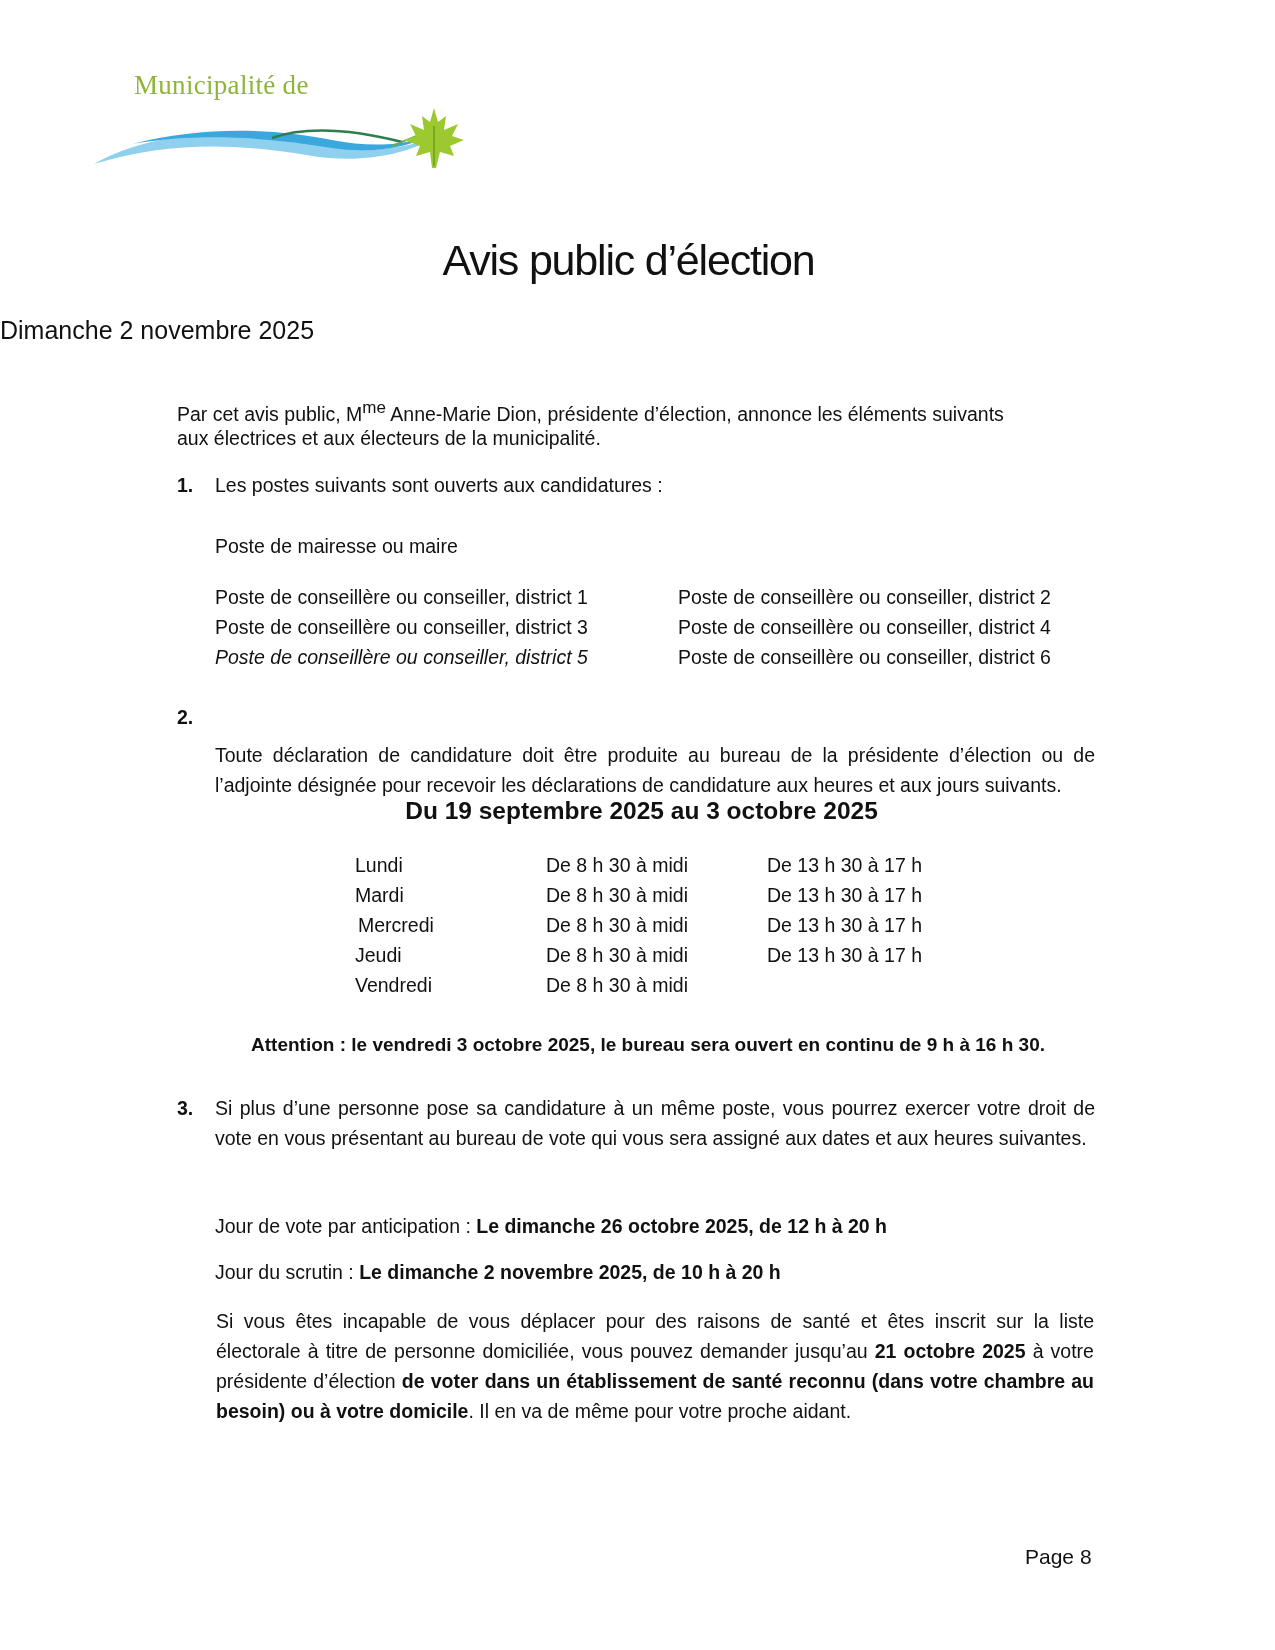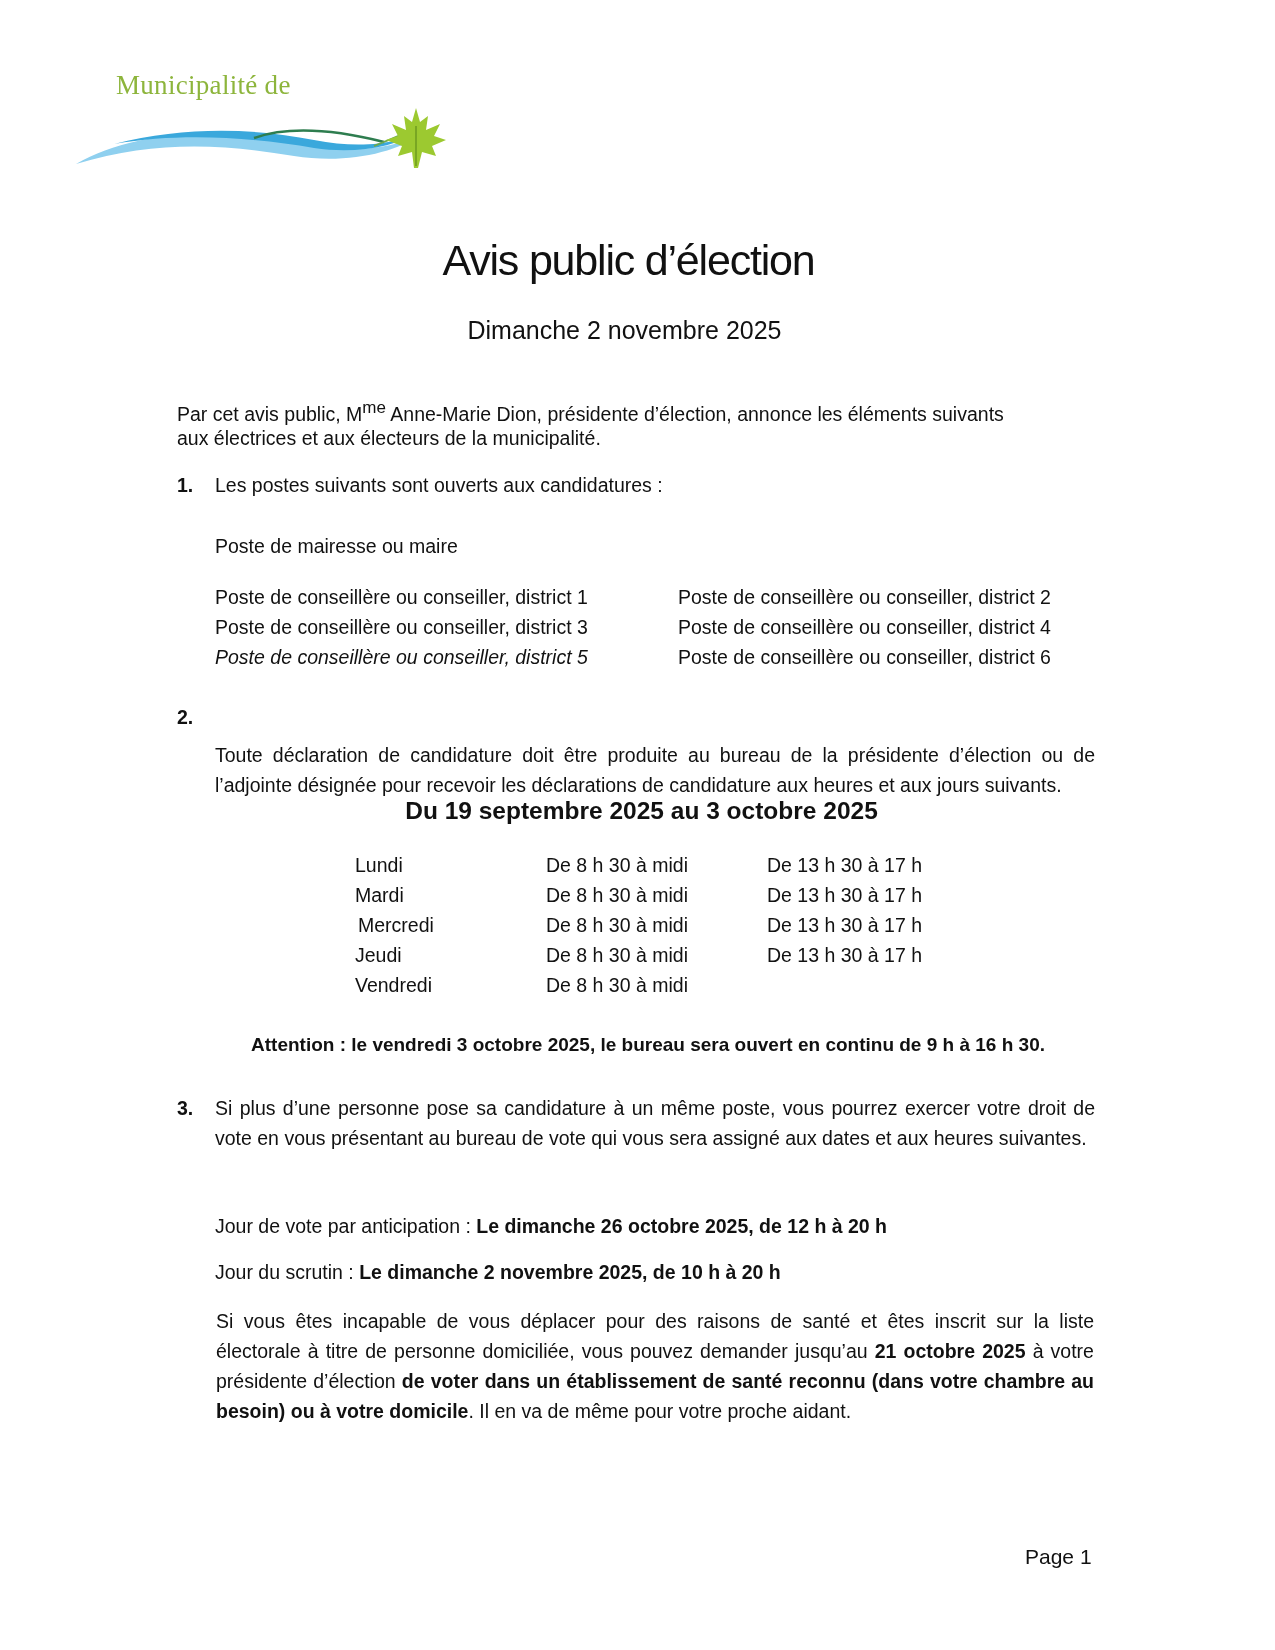--- a/index.html
+++ b/index.html
@@ -1,29 +1,29 @@
 <!DOCTYPE html>
 <html><head>
 <meta charset="utf-8">
 <style>
   html, body { margin: 0; padding: 0; background: #ffffff; }
   body { width: 1275px; height: 1650px; position: relative; overflow: hidden;
          font-family: "Liberation Sans", sans-serif; color: #111; }
   .abs { position: absolute; white-space: nowrap; }
 
   
-  #logo { position: absolute; left: 74px; top: 68px; width: 380px; height: 110px; }
+  #logo { position: absolute; left: 92px; top: 68px; width: 380px; height: 110px; }
   #logo .muni { position: absolute; left: 42px; top: 2px; font-family: "Liberation Serif", serif;
                 font-size: 27px; color: #8db53c; letter-spacing: 0.3px; }
   #logo .name { position: absolute; left: 2px; top: 30px; font-family: "Liberation Serif", serif;
                 font-weight: bold; font-size: 36px; color: #173a52; letter-spacing: 0.5px; }
   #logo svg { position: absolute; left: 0; top: 0; }
 
   .title { left: 0; width: 1257px; text-align: center; top: 236px; font-size: 43px; letter-spacing: -1.2px; color: #111; }
-  .subtitle { left: 0; width: 1249px; text-align: center; top: 316px; font-size: 25px; color: #111; }
+  .subtitle { left: 0; width: 1249px; top: 316px; font-size: 25px; color: #111; }
 
   .para { font-size: 19.5px; line-height: 30px; }
   .num { font-weight: bold; font-size: 19.5px; }
   .justify { position: absolute; white-space: normal; text-align: justify; text-align-last: left; }
   b, .bold { font-weight: bold; }
 
   .sched-title { left: 0; width: 1275px; text-align: center; padding-left: 4px; top: 797px; font-size: 24.5px; font-weight: bold; }
   .sched-row { font-size: 19.5px; }
 
   .attention { font-weight: bold; font-size: 19px; }
@@ -108,13 +108,13 @@
   <span>Jour de vote par anticipation : </span><b>Le dimanche 26 octobre 2025, de 12 h à 20 h</b>
 </div>
 <div class="abs para" style="left:215px; top:1257px;">
   <span>Jour du scrutin : </span><b>Le dimanche 2 novembre 2025, de 10 h à 20 h</b>
 </div>
 
 <div class="justify para" style="left:216px; top:1306px; width:878px;">
   <span>Si vous êtes incapable de vous déplacer pour des raisons de santé et êtes inscrit sur la liste électorale à titre de personne domiciliée, vous pouvez demander jusqu’au </span><b>21 octobre 2025</b><span> à votre présidente d’élection </span><b>de voter dans un établissement de santé reconnu (dans votre chambre au besoin) ou à votre domicile</b><span>.  Il en va de même pour votre proche aidant.</span>
 </div>
 
-<div class="abs footer" style="left:1025px; top:1545px;">Page 1</div>
+<div class="abs footer" style="left:1025px; top:1545px;">Page 8</div>
 
 </body></html>

